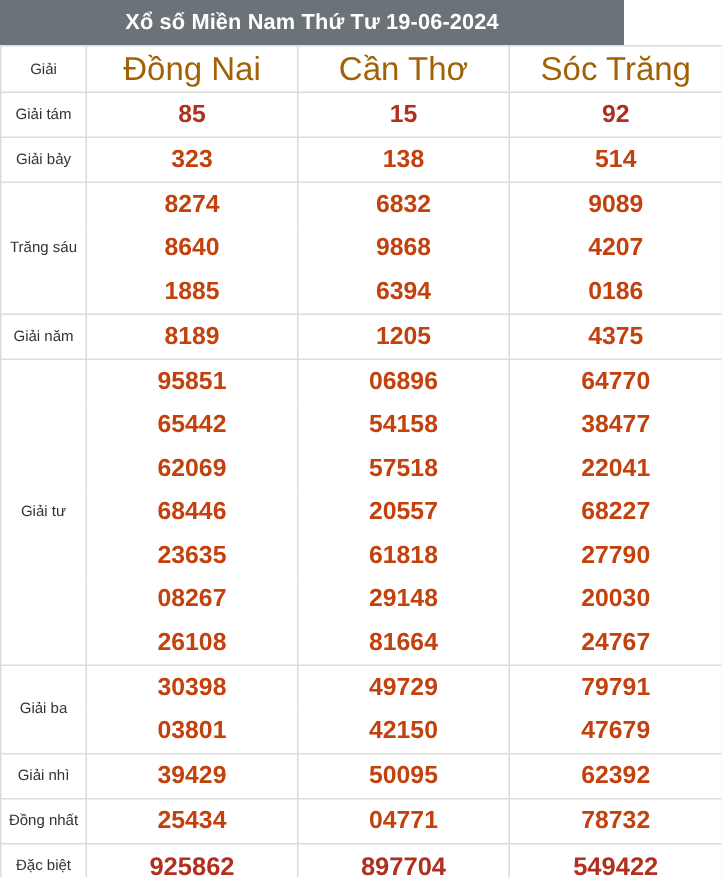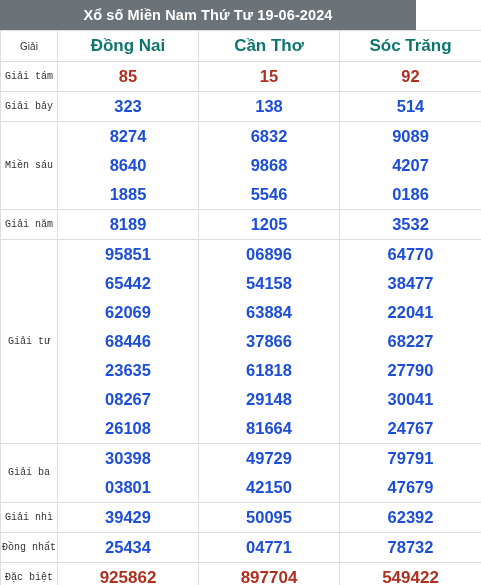--- a/index.html
+++ b/index.html
@@ -49,41 +49,40 @@
     text-align: center;
     vertical-align: middle;
     background: #ffffff;
   }
   
   table.lottery tr > *:first-child { border-left: 1px solid #dcdcdc; }
   table.lottery tr > *:last-child  { border-right: 1px solid #dcdcdc; }
 
   th.col-head {
     height: 30px;
-    font-size: 17px;
-    font-weight: bold;
-    color: #0f766e;
+    font-size: 22px;
+    font-weight: normal;
+    color: #a16207;
   }
   th.col-head.label-head {
     font-size: 10px;
     font-weight: normal;
     color: #333333;
   }
   td.prize-label {
     font-size: 10px;
     font-weight: normal;
     color: #333333;
     line-height: 1.2;
-    font-family: Liberation Mono, monospace;
   }
   td.num {
     height: 29px;
     font-size: 16.5px;
     font-weight: bold;
-    color: #1d4ed8;
+    color: #c2410c;
     font-family: "Liberation Sans", "DejaVu Sans", sans-serif;
   }
   td.num.red {
     color: #b0301f;
   }
   td.num.red.special {
     font-size: 17px;
   }
   
   tr.sub td.num {
@@ -123,71 +122,71 @@
           <td class="num red">15</td>
           <td class="num red">92</td>
         </tr>
         <tr class="group-solo">
           <td class="prize-label" rowspan="1">Giải bảy</td>
           <td class="num">323</td>
           <td class="num">138</td>
           <td class="num">514</td>
         </tr>
         <tr class="group-first">
-          <td class="prize-label" rowspan="3">Miền sáu</td>
+          <td class="prize-label" rowspan="3">Trăng sáu</td>
           <td class="num">8274</td>
           <td class="num">6832</td>
           <td class="num">9089</td>
         </tr>
         <tr class="sub">
           <td class="num">8640</td>
           <td class="num">9868</td>
           <td class="num">4207</td>
         </tr>
         <tr class="group-last">
           <td class="num">1885</td>
-          <td class="num">5546</td>
+          <td class="num">6394</td>
           <td class="num">0186</td>
         </tr>
         <tr class="group-solo">
           <td class="prize-label" rowspan="1">Giải năm</td>
           <td class="num">8189</td>
           <td class="num">1205</td>
-          <td class="num">3532</td>
+          <td class="num">4375</td>
         </tr>
         <tr class="group-first">
           <td class="prize-label" rowspan="7">Giải tư</td>
           <td class="num">95851</td>
           <td class="num">06896</td>
           <td class="num">64770</td>
         </tr>
         <tr class="sub">
           <td class="num">65442</td>
           <td class="num">54158</td>
           <td class="num">38477</td>
         </tr>
         <tr class="sub">
           <td class="num">62069</td>
-          <td class="num">63884</td>
+          <td class="num">57518</td>
           <td class="num">22041</td>
         </tr>
         <tr class="sub">
           <td class="num">68446</td>
-          <td class="num">37866</td>
+          <td class="num">20557</td>
           <td class="num">68227</td>
         </tr>
         <tr class="sub">
           <td class="num">23635</td>
           <td class="num">61818</td>
           <td class="num">27790</td>
         </tr>
         <tr class="sub">
           <td class="num">08267</td>
           <td class="num">29148</td>
-          <td class="num">30041</td>
+          <td class="num">20030</td>
         </tr>
         <tr class="group-last">
           <td class="num">26108</td>
           <td class="num">81664</td>
           <td class="num">24767</td>
         </tr>
         <tr class="group-first">
           <td class="prize-label" rowspan="2">Giải ba</td>
           <td class="num">30398</td>
           <td class="num">49729</td>

